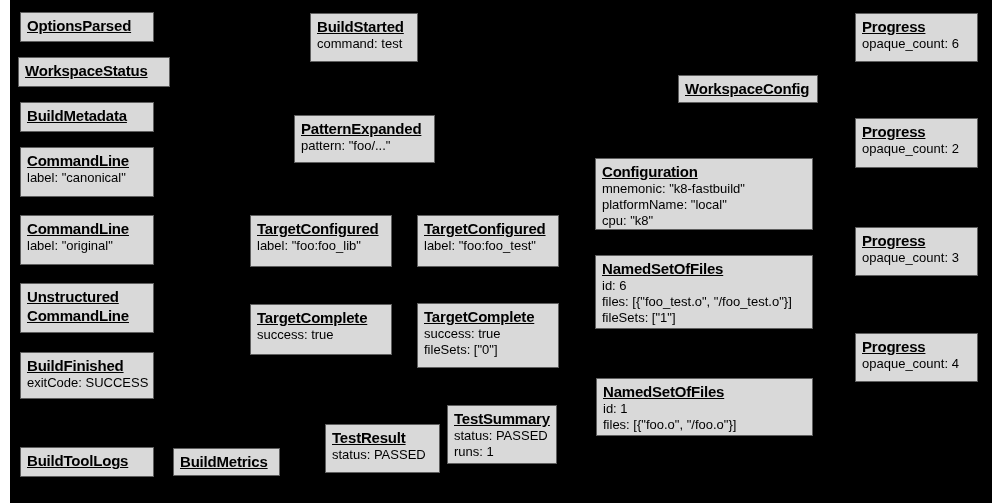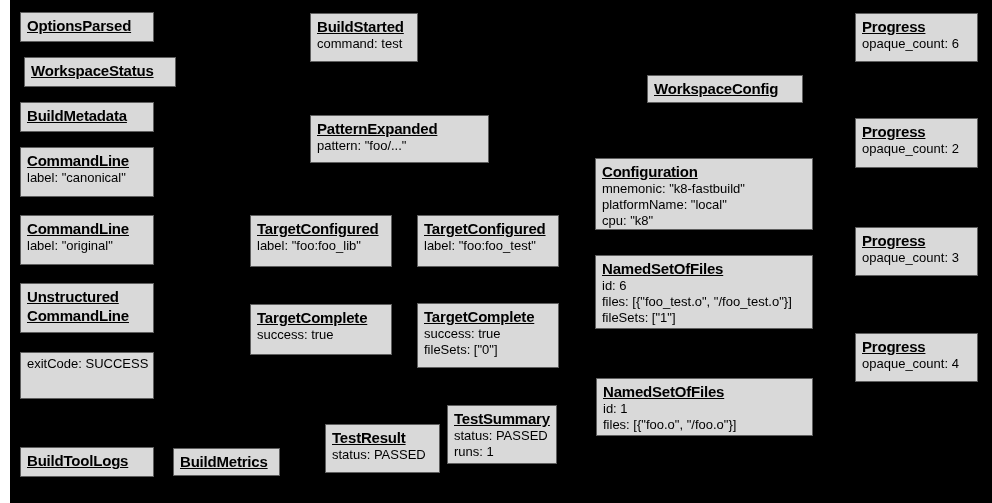--- a/index.html
+++ b/index.html
@@ -37,21 +37,21 @@
 </style>
 </head>
 <body>
 
 <div class="canvas">
 
   <div class="node" style="left:10px;top:12px;width:134px;height:30px">
     <div class="t">OptionsParsed</div>
   </div>
 
-  <div class="node" style="left:14px;top:57px;width:152px;height:30px">
+  <div class="node" style="left:8px;top:57px;width:152px;height:30px">
     <div class="t">WorkspaceStatus</div>
   </div>
 
   <div class="node" style="left:10px;top:102px;width:134px;height:30px">
     <div class="t">BuildMetadata</div>
   </div>
 
   <div class="node" style="left:10px;top:147px;width:134px;height:50px">
     <div class="t">CommandLine</div>
     <div class="l">label: "canonical"</div>
@@ -61,37 +61,38 @@
     <div class="t">CommandLine</div>
     <div class="l">label: "original"</div>
   </div>
 
   <div class="node" style="left:10px;top:283px;width:134px;height:50px">
     <div class="t">Unstructured</div>
     <div class="t">CommandLine</div>
   </div>
 
   <div class="node" style="left:10px;top:352px;width:134px;height:47px">
+    <div class="t">BuildFinished</div>
     <div class="l">exitCode: SUCCESS</div>
   </div>
 
   <div class="node" style="left:10px;top:447px;width:134px;height:30px">
     <div class="t">BuildToolLogs</div>
   </div>
 
   <div class="node" style="left:163px;top:448px;width:107px;height:28px">
     <div class="t">BuildMetrics</div>
   </div>
 
   <div class="node" style="left:300px;top:13px;width:108px;height:49px">
     <div class="t">BuildStarted</div>
     <div class="l">command: test</div>
   </div>
 
-  <div class="node" style="left:300px;top:115px;width:179px;height:48px">
+  <div class="node" style="left:284px;top:115px;width:141px;height:48px">
     <div class="t">PatternExpanded</div>
     <div class="l">pattern: "foo/..."</div>
   </div>
 
   <div class="node" style="left:240px;top:215px;width:142px;height:52px">
     <div class="t">TargetConfigured</div>
     <div class="l">label: "foo:foo_lib"</div>
   </div>
 
   <div class="node" style="left:407px;top:215px;width:142px;height:52px">
@@ -114,21 +115,21 @@
     <div class="t">TestResult</div>
     <div class="l">status: PASSED</div>
   </div>
 
   <div class="node" style="left:437px;top:405px;width:110px;height:59px">
     <div class="t">TestSummary</div>
     <div class="l">status: PASSED</div>
     <div class="l">runs: 1</div>
   </div>
 
-  <div class="node" style="left:637px;top:75px;width:156px;height:28px">
+  <div class="node" style="left:668px;top:75px;width:140px;height:28px">
     <div class="t">WorkspaceConfig</div>
   </div>
 
   <div class="node" style="left:585px;top:158px;width:218px;height:72px">
     <div class="t">Configuration</div>
     <div class="l">mnemonic: "k8-fastbuild"</div>
     <div class="l">platformName: "local"</div>
     <div class="l">cpu: "k8"</div>
   </div>
 

